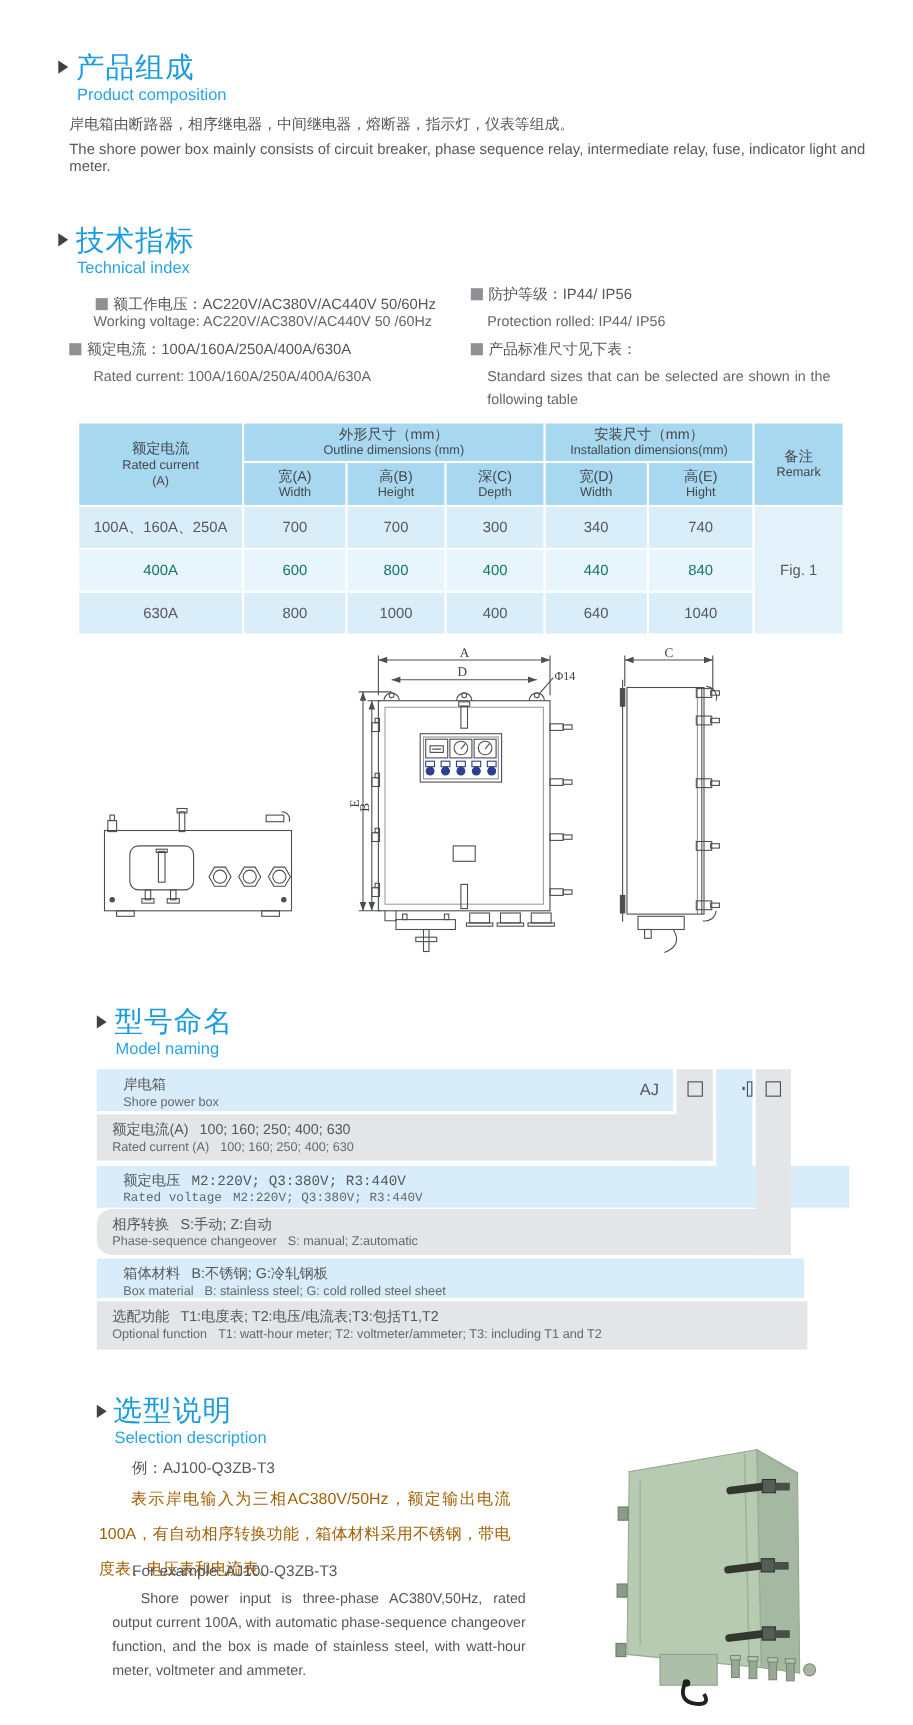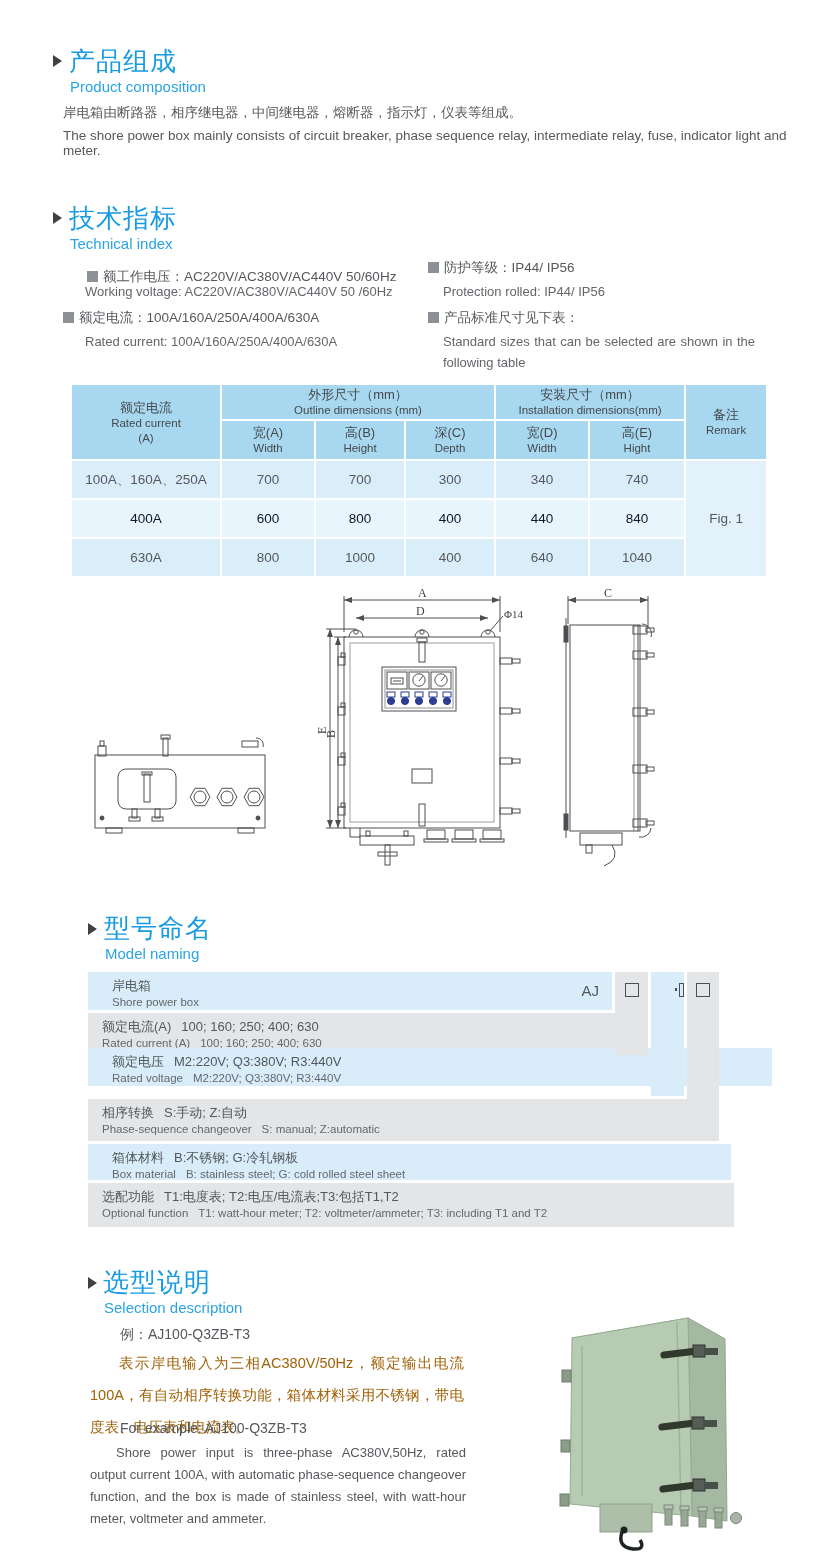--- a/index.html
+++ b/index.html
@@ -13,40 +13,40 @@
   .body-txt{font-size:13.5px;color:#55585c;}
   
   .sqb{display:inline-block;width:11px;height:11px;background:#8d9094;margin-right:5px;vertical-align:-1px;}
   .spec-cn{font-size:13.5px;color:#55585c;}
   .spec-en{font-size:13px;color:#63666a;}
   
   table.dim{border-collapse:separate;border-spacing:2px;table-layout:fixed;}
   table.dim td,table.dim th{text-align:center;vertical-align:middle;font-weight:normal;padding:0;}
   .th-bg{background:#a7d8f0;color:#45484c;}
   .cell-a{background:#daeefa;color:#55585c;}
-  .cell-b{background:#e9f5fc;color:#0f172a;}
+  .cell-b{background:#e9f5fc;color:#0f766e;}
   .cell-r{background:#e3f1fa;color:#55585c;}
   .t-cn{font-size:13px;line-height:17px;}
   .t-en{font-size:11.5px;line-height:15px;}
   .t-val{font-size:13.5px;}
   
   .mrow{position:absolute;left:0;box-sizing:border-box;padding:5px 0 0 14px;}
   .m-blue{background:#d8edf9;padding-left:24px;}
   .m-gray{background:#e4e5e6;}
   .m-l1{font-size:13px;color:#54575b;line-height:17px;white-space:nowrap;}
   .m-l2{font-size:11.5px;color:#65686c;line-height:16px;white-space:nowrap;}
   .m-val{margin-left:10px;}
   .mcol{position:absolute;top:0;display:flex;justify-content:center;align-items:flex-start;padding-top:11px;box-sizing:border-box;}
   .slot-sq{display:inline-block;width:12px;height:12px;border:1.5px solid #4b4e52;background:transparent;}
   .slot-dash{display:inline-block;width:9px;height:2.5px;background:#4b4e52;margin:5px 2px 0 0;vertical-align:top;}
   .aj{position:absolute;right:13px;top:10px;font-size:15px;color:#54575b;}
   
   .sel-ex{font-size:14px;color:#55585c;}
   .sel-cn{font-size:14.5px;line-height:32px;color:#a16207;text-align:justify;text-indent:29px;}
-  .sel-en{font-size:13px;line-height:22px;color:#55585c;text-align:justify;text-indent:26px;}
+  .sel-en{font-size:13px;line-height:22px;color:#55585c;text-align:justify;text-indent:26px;margin-left:12px;}
   svg text{font-family:"Liberation Serif","DejaVu Serif",serif;}
 </style>
 </head>
 <body>
 
 <div id="page">
 
   <div class="abs tri" style="left:53px;top:55px;"></div>
   <div class="abs h-cn" style="left:69px;top:44px;">产品组成</div>
   <div class="abs h-en" style="left:70px;top:78px;">Product  composition</div>
@@ -327,25 +327,25 @@
 
     <div class="mrow m-blue" style="top:0;height:38px;width:524px;">
       <div class="m-l1"><span>岸电箱</span><span class="m-val"></span></div>
       <div class="m-l2"><span>Shore power box</span><span class="m-val"></span></div>
       <span class="aj">AJ</span>
     </div>
     <div class="mrow m-gray" style="top:41px;height:42px;width:560px;">
       <div class="m-l1"><span>额定电流(A)</span><span class="m-val">100; 160; 250; 400; 630</span></div>
       <div class="m-l2"><span>Rated current (A)</span><span class="m-val">100; 160; 250; 400; 630</span></div>
     </div>
-    <div class="mrow m-blue" style="top:76px;height:38px;width:684px;">
+    <div class="mrow m-blue" style="top:88px;height:38px;width:684px;font-family:Liberation Mono, monospace;">
       <div class="m-l1"><span>额定电压</span><span class="m-val">M2:220V;  Q3:380V;  R3:440V</span></div>
       <div class="m-l2"><span>Rated voltage</span><span class="m-val">M2:220V;  Q3:380V;  R3:440V</span></div>
     </div>
-    <div class="mrow m-gray" style="top:127px;height:42px;width:631px;">
+    <div class="mrow m-gray" style="top:127px;height:42px;width:631px;border-radius:14px;">
       <div class="m-l1"><span>相序转换</span><span class="m-val">S:手动; Z:自动</span></div>
       <div class="m-l2"><span>Phase-sequence changeover</span><span class="m-val">S: manual;  Z:automatic</span></div>
     </div>
     <div class="mrow m-blue" style="top:172px;height:36px;width:643px;">
       <div class="m-l1"><span>箱体材料</span><span class="m-val">B:不锈钢;  G:冷轧钢板</span></div>
       <div class="m-l2"><span>Box material</span><span class="m-val">B: stainless steel; G: cold rolled steel sheet</span></div>
     </div>
     <div class="mrow m-gray" style="top:211px;height:44px;width:646px;">
       <div class="m-l1"><span>选配功能</span><span class="m-val">T1:电度表;  T2:电压/电流表;T3:包括T1,T2</span></div>
       <div class="m-l2"><span>Optional function</span><span class="m-val">T1: watt-hour meter; T2: voltmeter/ammeter; T3: including T1 and T2</span></div>

